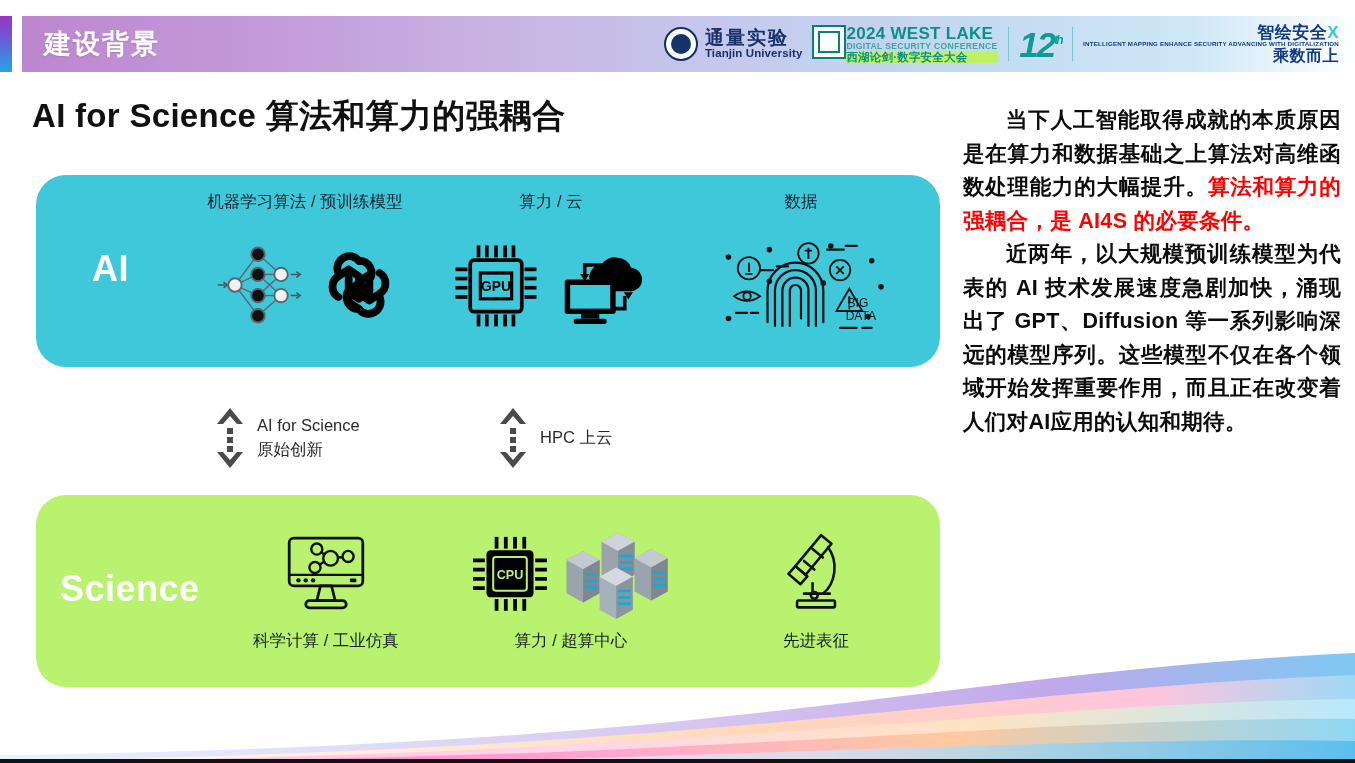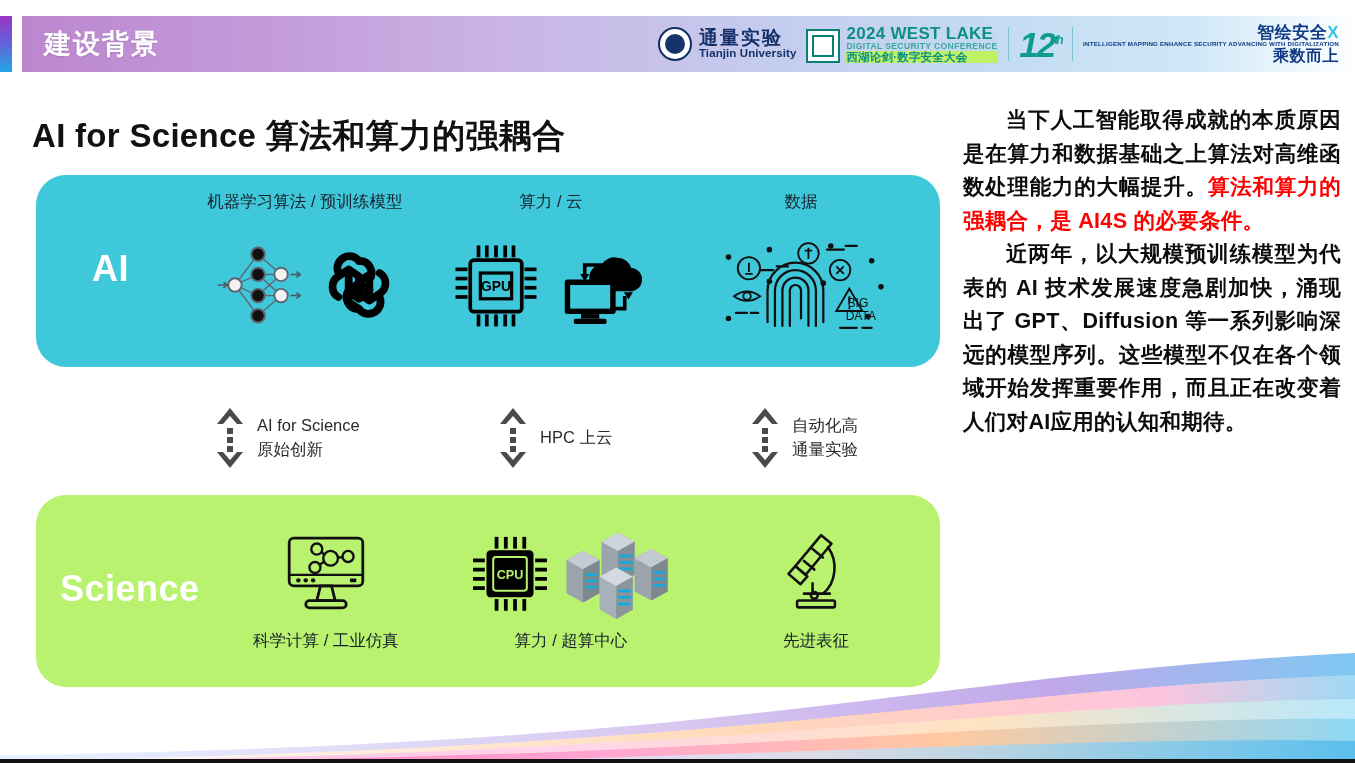--- a/index.html
+++ b/index.html
@@ -35,39 +35,39 @@
   .tju-seal { width: 34px; height: 34px; border-radius: 50%; border: 2.4px solid #0f2f63; position: relative; background:#fff; }
   .tju-seal::after {
     content: ""; position: absolute; left: 5px; top: 5px; right: 5px; bottom: 5px;
     border-radius: 50%; background: #17336b;
   }
   .tju-text { line-height: 1.02; }
   .tju-cn { font-size: 19px; font-weight: 700; color: #16306a; letter-spacing: 2px; font-family: "DejaVu Serif", serif; }
   .tju-en { font-size: 11.5px; font-weight: 700; color: #16306a; letter-spacing: .1px; }
   .logo-div { width: 1.6px; height: 34px; background: #7bc3cf; }
 
-  .logo-wl { display: flex; align-items: flex-end; gap: 6px; }
+  .logo-wl { display: flex; align-items: flex-start; }
   .wl-seal { width: 34px; height: 34px; border: 2px solid #0a7f73; position: relative; background: #fff; }
   .wl-seal::after { content:""; position:absolute; left:4px; top:4px; right:4px; bottom:4px; border: 2px solid #0a7f73; }
   .wl-lines { line-height: 1.05; }
   .wl-l1 { font-size: 17px; font-weight: 700; color: #0d8f86; letter-spacing: .3px; }
   .wl-l2 { font-size: 8.6px; font-weight: 600; color: #3aa79c; letter-spacing: .35px; }
   .wl-l3 { font-size: 11.5px; font-weight: 700; color: #0d8f86; background: #bef264; letter-spacing: .2px; }
   .logo-12 { font-size: 35px; font-weight: 800; color: #0e9c92; font-style: italic; letter-spacing: -2px; line-height: 1; }
   .logo-12 sup { font-size: 12px; font-weight: 700; vertical-align: super; }
 
   .logo-zh { line-height: 1.04; text-align: right; }
   .zh-l1 { font-size: 17px; font-weight: 800; color: #103a86; letter-spacing: .5px; }
   .zh-l1 .x { color: #33c5e8; }
   .zh-l2 { font-size: 6.2px; font-weight: 700; color: #103a86; letter-spacing: .2px; }
   .zh-l3 { font-size: 16px; font-weight: 800; color: #103a86; letter-spacing: .5px; }
 
   
   .main-title {
-    position: absolute; left: 32px; top: 114px;
+    position: absolute; left: 32px; top: 94px;
     font-size: 33px; font-weight: 800; color: #111111; letter-spacing: .3px;
     white-space: nowrap;
   }
 
   
   .panel { position: absolute; border-radius: 30px; }
   .panel-ai { left: 36px; top: 175px; width: 904px; height: 192px; background: #3fc8da; }
   .panel-sci { left: 36px; top: 495px; width: 904px; height: 192px; background: #b9f26e; }
   .panel-label {
     position: absolute; font-size: 36px; font-weight: 700; color: #ffffff; letter-spacing: .5px;
@@ -294,33 +294,20 @@
       <path d="M15 62 L28 46 H22 L15 54 L8 46 H2 Z" fill="#4a4a4a"></path>
       <rect x="12" y="22" width="6" height="6" fill="#4a4a4a"></rect>
       <rect x="12" y="31" width="6" height="6" fill="#4a4a4a"></rect>
       <rect x="12" y="40" width="6" height="6" fill="#4a4a4a"></rect>
     </svg>
     <div class="arrow-txt">
       <div>HPC 上云</div>
     </div>
   </div>
 
-  <div class="arrow-group" style="left:750px; top:406px;">
-    <svg class="arrow-ico" viewBox="0 0 30 64">
-      <path d="M15 2 L28 18 H22 L15 10 L8 18 H2 Z" fill="#4a4a4a"></path>
-      <path d="M15 62 L28 46 H22 L15 54 L8 46 H2 Z" fill="#4a4a4a"></path>
-      <rect x="12" y="22" width="6" height="6" fill="#4a4a4a"></rect>
-      <rect x="12" y="31" width="6" height="6" fill="#4a4a4a"></rect>
-      <rect x="12" y="40" width="6" height="6" fill="#4a4a4a"></rect>
-    </svg>
-    <div class="arrow-txt">
-      <div>自动化高</div>
-      <div>通量实验</div>
-    </div>
-  </div>
 
   <div class="panel panel-sci">
     <div class="panel-label lbl-sci">Science</div>
 
     <div class="icon-slot" style="left:190px; top:28px; width:200px; height:100px;">
       <svg width="92" height="92" viewBox="0 0 100 100">
         <rect x="10" y="12" width="80" height="52" rx="5" fill="none" stroke="#101010" stroke-width="3"></rect>
         <line x1="10" y1="52" x2="90" y2="52" stroke="#101010" stroke-width="2.4"></line>
         <g fill="#101010">
             <circle cx="20" cy="58" r="2.4"></circle>

